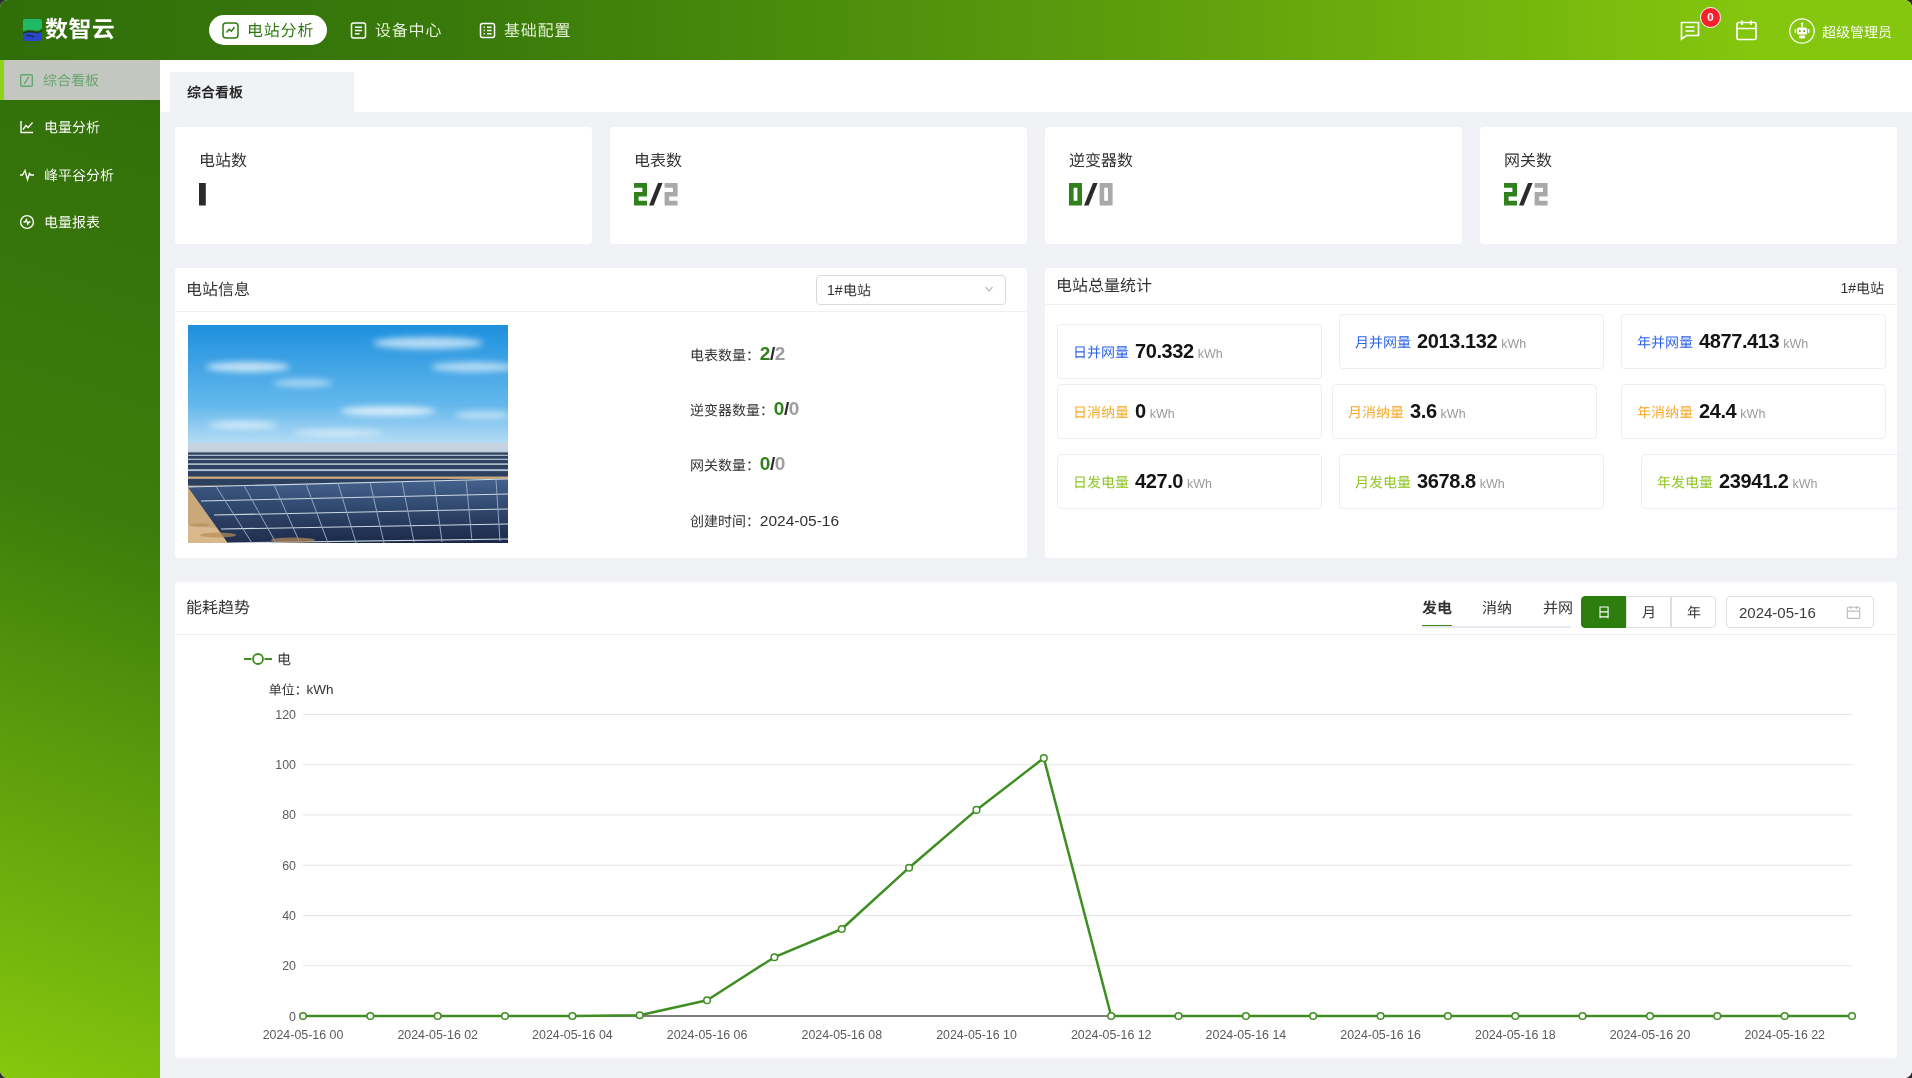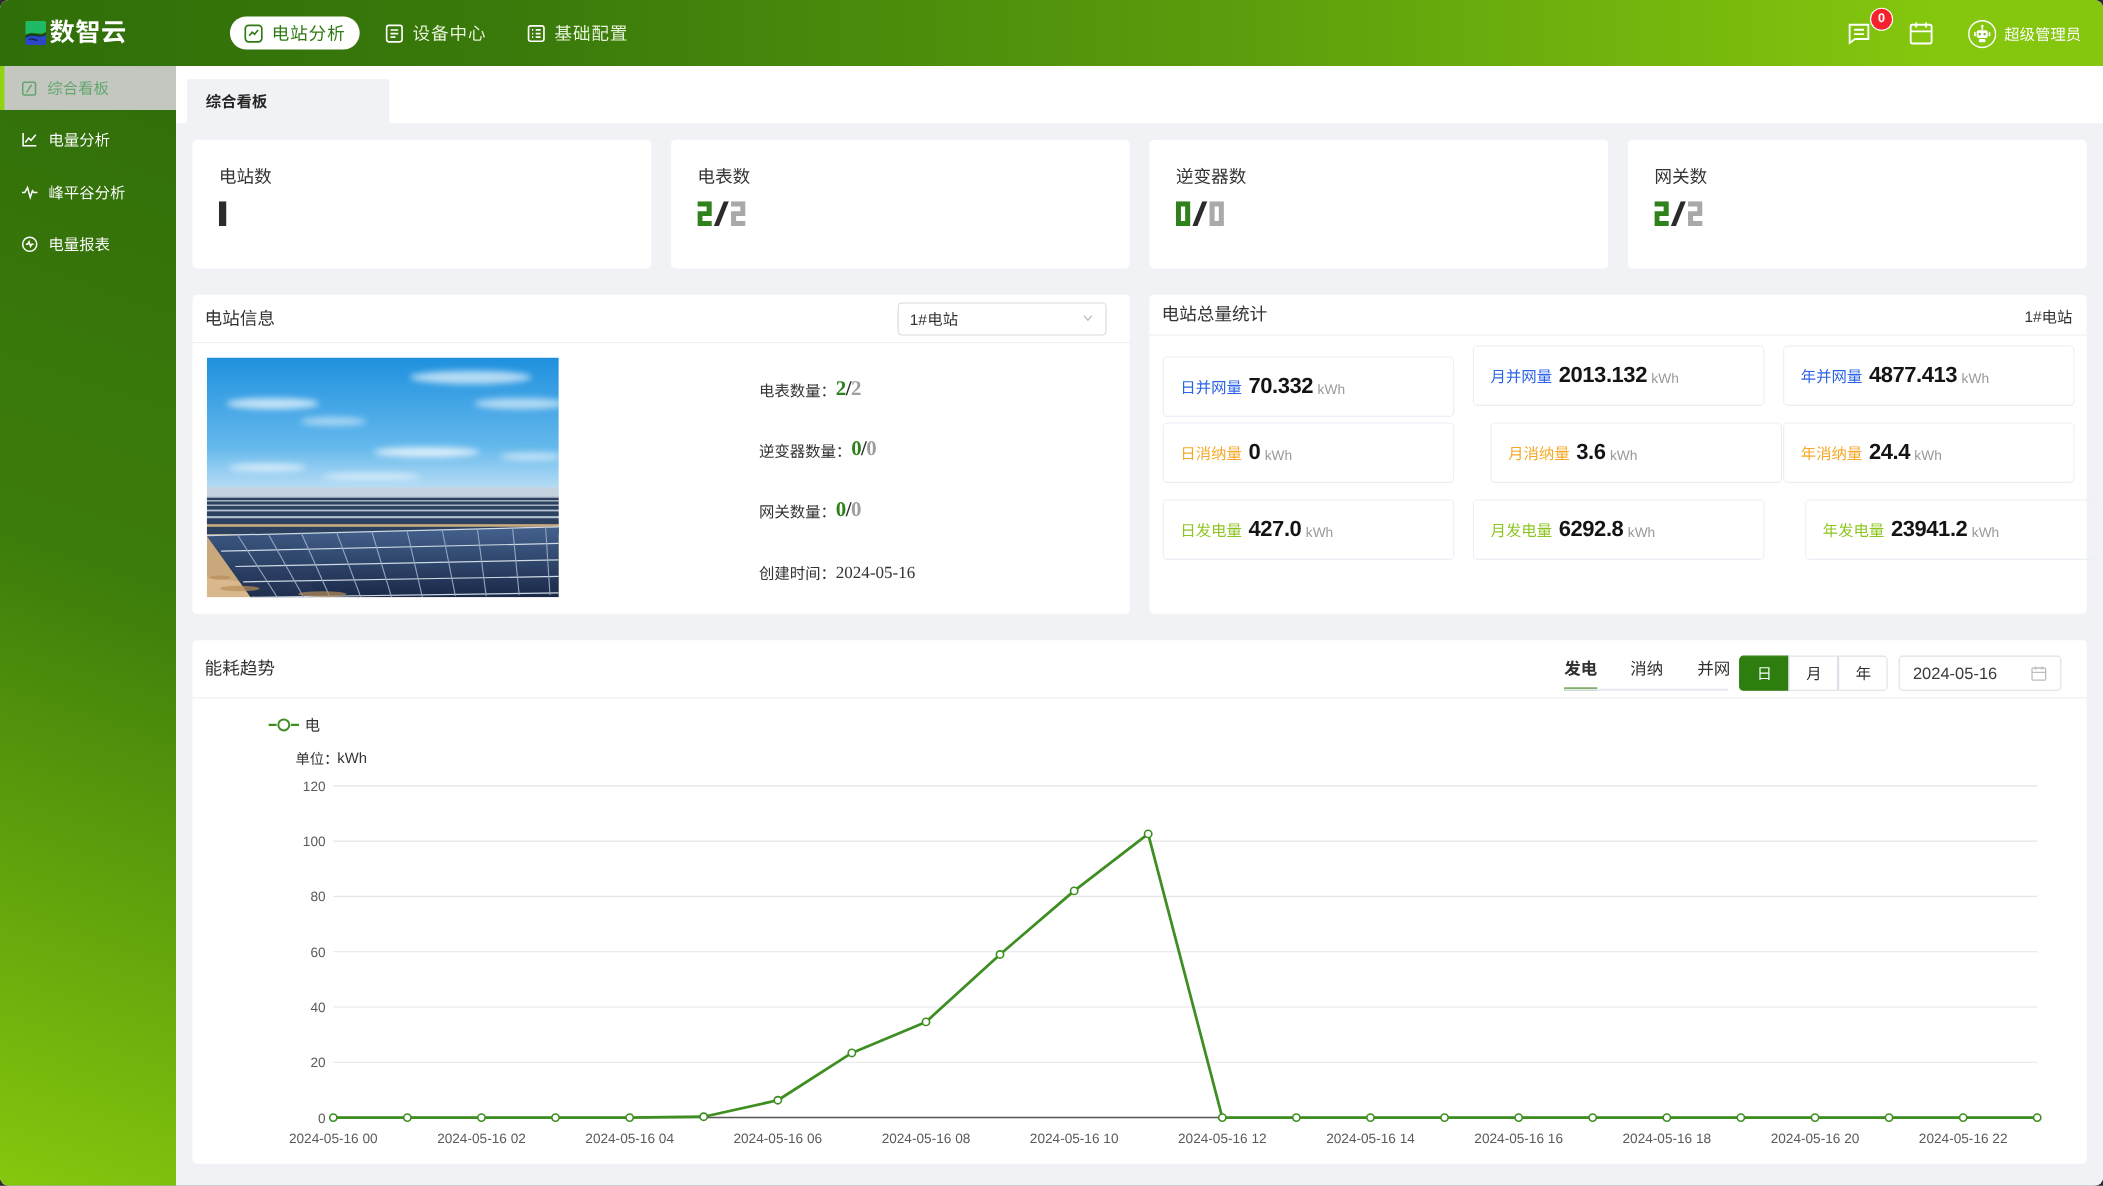--- a/index.html
+++ b/index.html
@@ -31,21 +31,21 @@
 .card .zh { position:absolute; left:24px; top:25px; }
 .cval { position:absolute; left:24px; top:56px; font-weight:bold; letter-spacing:-0.5px; }
 .panel { position:absolute; background:#fff; border-radius:4px; }
 .p-info { left:15px; top:208px; width:852px; height:290px; }
 .p-stat { left:885px; top:208px; width:852px; height:290px; }
 .p-chart { left:15px; top:522px; width:1722px; height:476px; }
 .phead { position:absolute; left:11px; color:#333; }
 .hr { position:absolute; left:0; right:0; height:1px; background:#efefef; }
 .photo { position:absolute; left:13px; top:57px; }
 .irow { position:absolute; left:515px; height:24px; color:#333; display:flex; align-items:center; }
-.ival { margin-left:6px; font-weight:bold; font-size:19px; margin-top:-2px; letter-spacing:-0.5px;font-family:Liberation Serif, serif; }
+.ival { margin-left:6px; font-weight:bold; font-size:19px; margin-top:-2px; letter-spacing:-0.5px; }
 .idate { font-weight:normal; font-size:15.5px; color:#333; letter-spacing:0; }
 .sel { position:absolute; right:21px; top:7px; width:190px; height:30px; border:1px solid #d9d9d9; border-radius:4px; background:#fff; color:#333; font-size:14px; display:flex; align-items:center; padding:0 10px; }
 .sel .chev { margin-left:auto; }
 .statname { position:absolute; right:13px; top:12px; color:#333; font-size:14px; }
 .mini { position:absolute; width:265px; height:55px; border:1px solid #ebeef5; border-radius:4px; display:flex; align-items:center; padding-left:14px; }
 .mini b { font-size:20px; color:#141414; margin-left:5px; letter-spacing:-0.4px; }
 .mini i { font-style:normal; font-size:12.5px; color:#9a9a9a; margin-left:4px; margin-top:4px; }
 .lblu { color:#2a62e8; } .lorg { color:#f7a723; } .lgrn { color:#8cc41e; }
 .ctab { position:absolute; height:36px; top:10px; display:flex; align-items:flex-start; padding-top:8px; color:#303133; }
 .ctab.on { border-bottom:3px solid #3a8617; }
@@ -493,21 +493,21 @@
         <div class="mini" style="left:12px;top:116px">
           <svg class="zh lorg" style="width:58.0px;height:14px" viewBox="0 -880 4000 1000">
             <use href="#z0" x="0"></use>
             <use href="#z6" x="1000"></use>
             <use href="#z7" x="2000"></use>
             <use href="#z3" x="3000"></use>
           </svg>
           <b>0</b>
           <i>kWh</i>
         </div>
-        <div class="mini" style="left:310px;top:116px">
+        <div class="mini" style="left:287px;top:116px">
           <svg class="zh lorg" style="width:58.0px;height:14px" viewBox="0 -880 4000 1000">
             <use href="#z4" x="0"></use>
             <use href="#z6" x="1000"></use>
             <use href="#z7" x="2000"></use>
             <use href="#z3" x="3000"></use>
           </svg>
           <b>3.6</b>
           <i>kWh</i>
         </div>
         <div class="mini" style="left:576px;top:116px">
@@ -530,21 +530,21 @@
           <b>427.0</b>
           <i>kWh</i>
         </div>
         <div class="mini" style="left:294px;top:186px">
           <svg class="zh lgrn" style="width:58.0px;height:14px" viewBox="0 -880 4000 1000">
             <use href="#z4" x="0"></use>
             <use href="#z8" x="1000"></use>
             <use href="#z9" x="2000"></use>
             <use href="#z3" x="3000"></use>
           </svg>
-          <b>6292.8</b>
+          <b>3678.8</b>
           <i>kWh</i>
         </div>
         <div class="mini" style="left:596px;top:186px">
           <svg class="zh lgrn" style="width:58.0px;height:14px" viewBox="0 -880 4000 1000">
             <use href="#z5" x="0"></use>
             <use href="#z8" x="1000"></use>
             <use href="#z9" x="2000"></use>
             <use href="#z3" x="3000"></use>
           </svg>
           <b>23941.2</b>

